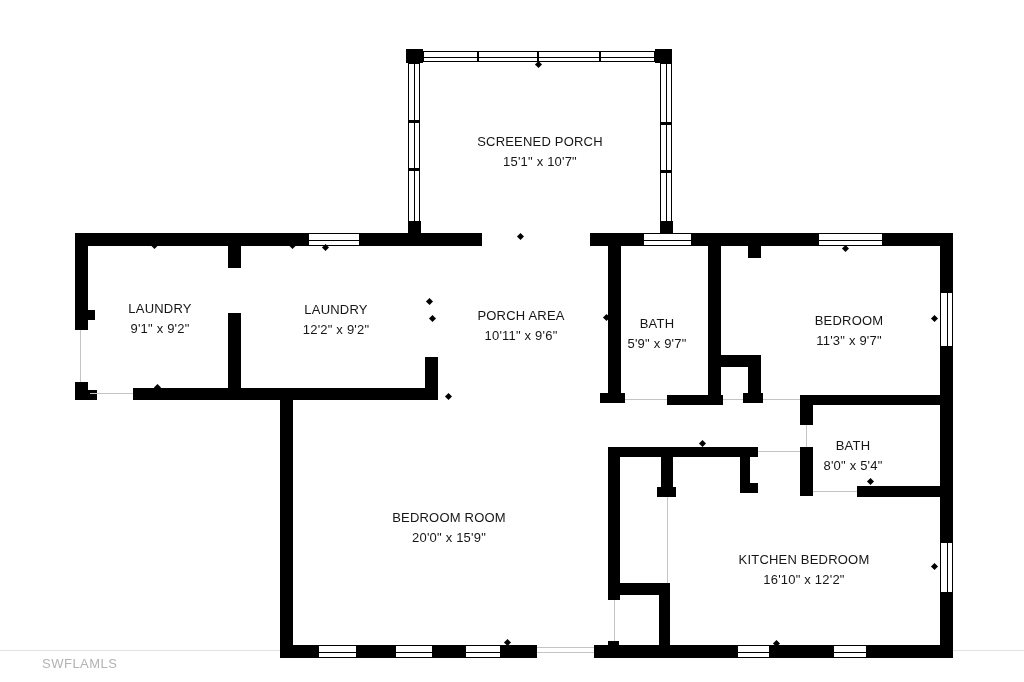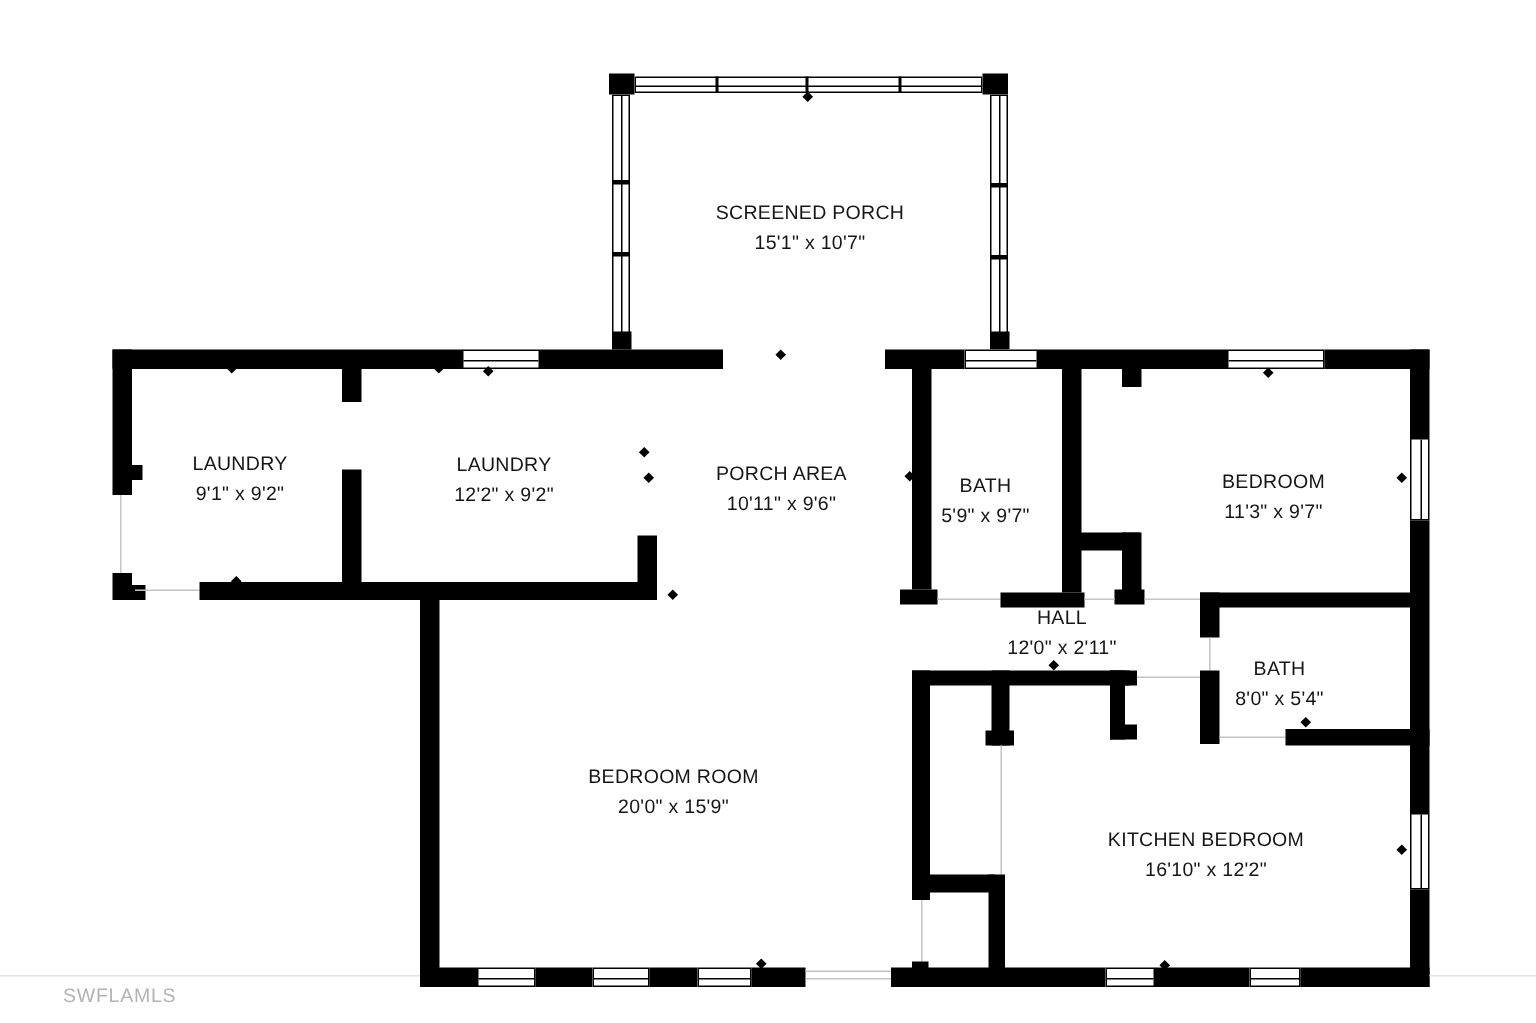--- a/index.html
+++ b/index.html
@@ -155,24 +155,20 @@
     <div>10'11" x 9'6"</div>
   </div>
   <div class="room-label" style="left:657px;top:334px">
     <div>BATH</div>
     <div>5'9" x 9'7"</div>
   </div>
   <div class="room-label" style="left:849px;top:331px">
     <div>BEDROOM</div>
     <div>11'3" x 9'7"</div>
   </div>
-  <div class="room-label" style="left:708px;top:422px">
-    <div>HALL</div>
-    <div>12'0" x 2'11"</div>
-  </div>
   <div class="room-label" style="left:853px;top:456px">
     <div>BATH</div>
     <div>8'0" x 5'4"</div>
   </div>
   <div class="room-label" style="left:449px;top:528px">
     <div>BEDROOM ROOM</div>
     <div>20'0" x 15'9"</div>
   </div>
   <div class="room-label" style="left:804px;top:570px">
     <div>KITCHEN BEDROOM</div>

